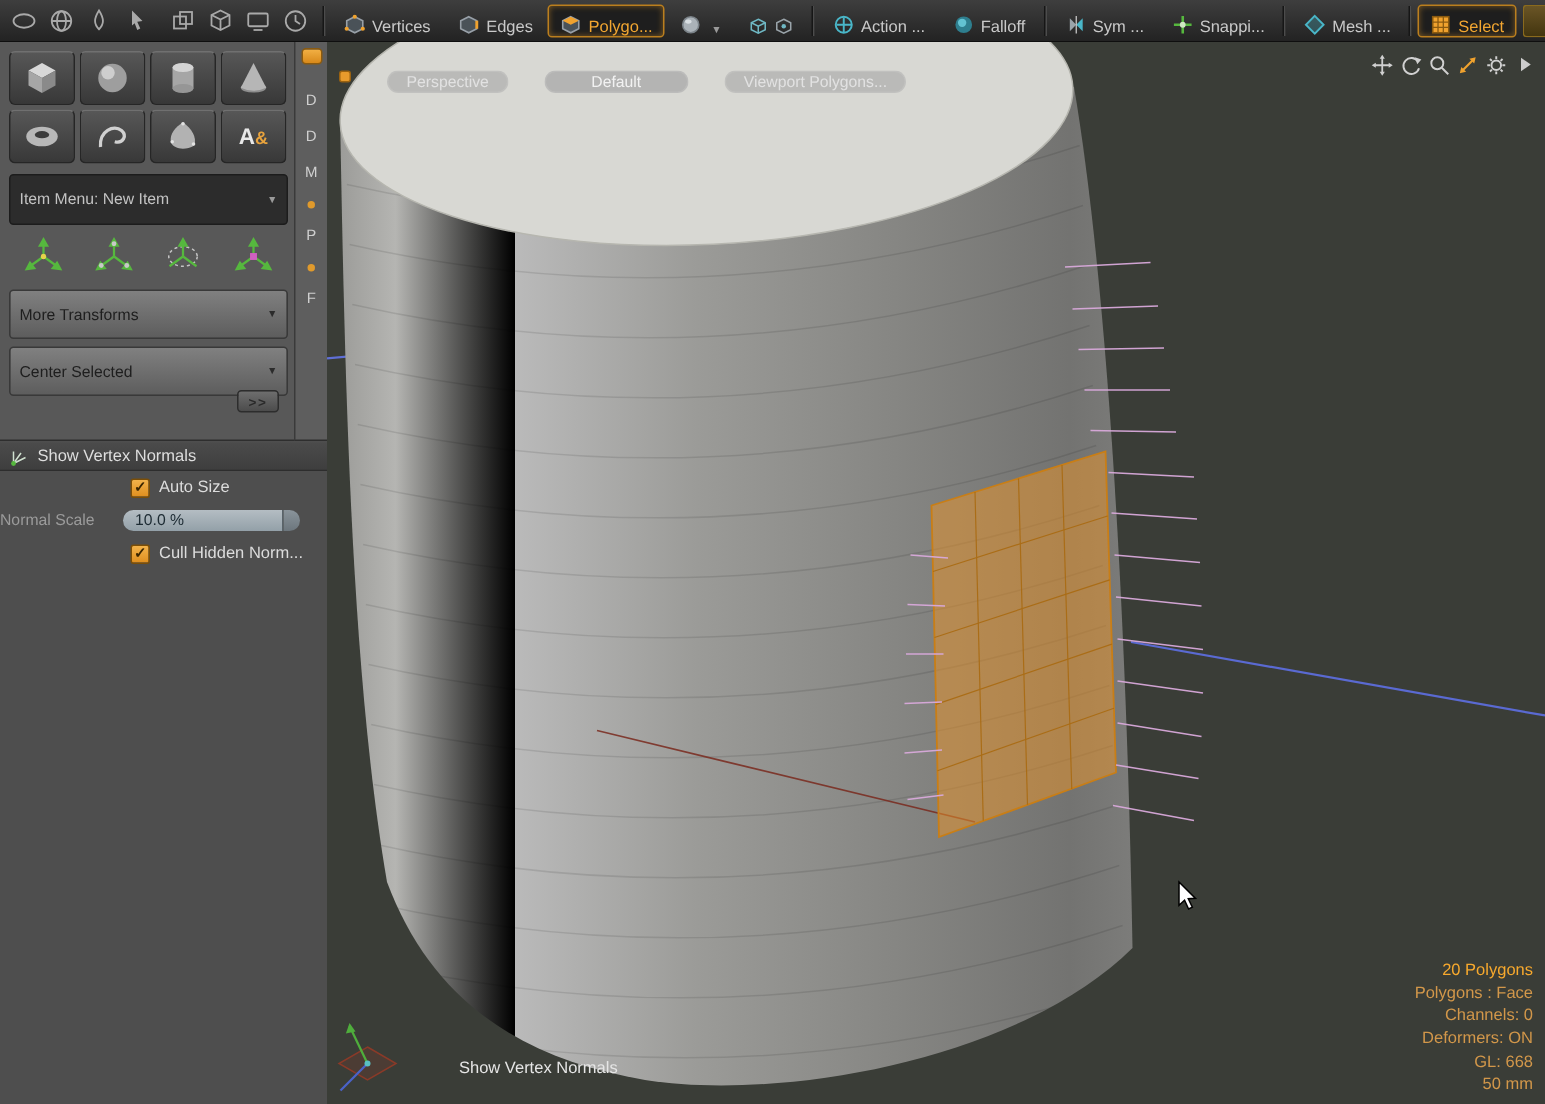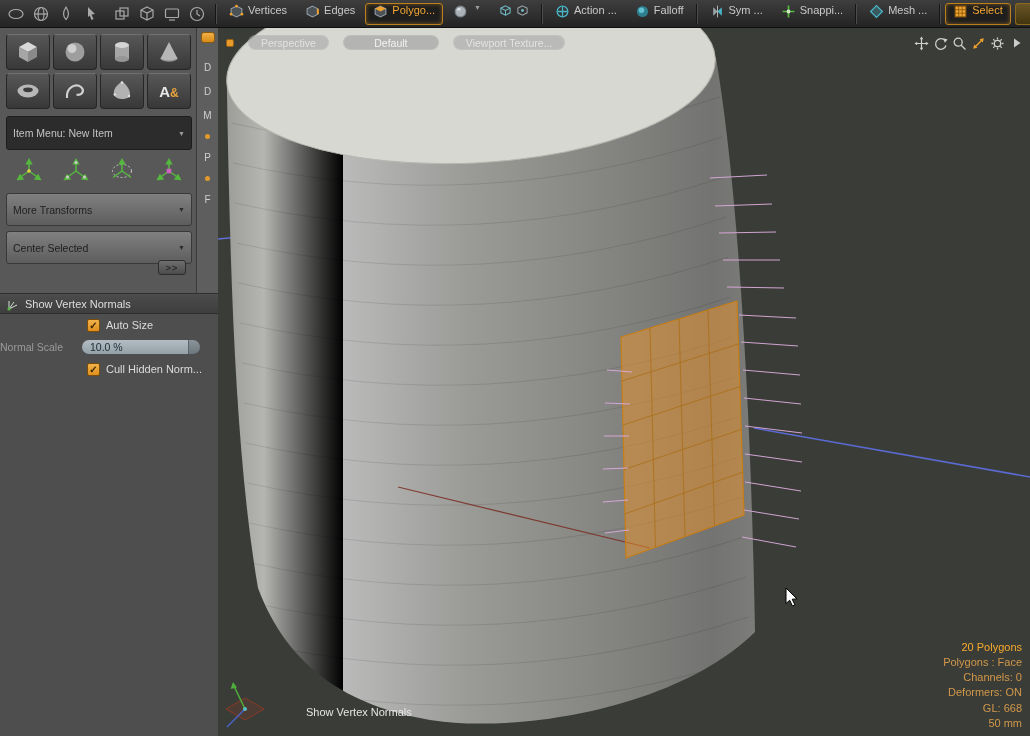--- a/index.html
+++ b/index.html
@@ -7,21 +7,21 @@
     font-family:"Liberation Sans",sans-serif;cursor:default}
   #app{position:relative;width:1030px;height:736px}
 
   
   #topbar{position:absolute;left:0;top:0;width:1030px;height:28px;
     background:linear-gradient(#3e3e3e,#232323);border-bottom:1px solid #0f0f0f;
     display:flex;align-items:center;z-index:6}
   .mb-group{display:flex;gap:4px;padding:0 5px}
   .mb-icon{width:21px;height:20px;display:flex;align-items:center;justify-content:center}
   .tbsep{width:2px;height:20px;background:#161616;border-right:1px solid #4c4c4c;margin:0 3px}
-  .tb-item{display:flex;align-items:flex-start;gap:4px;height:22px;padding:0 7px;margin:0 1px;
+  .tb-item{display:flex;align-items:flex-end;gap:4px;height:22px;padding:0 7px;margin:0 1px;
     border:1px solid transparent;border-radius:3px;color:#c9c9c9;font-size:11px;white-space:nowrap}
   .tb-item.active{background:#1e1e1e;border-color:#bb7f1e;color:#f2a631;box-shadow:inset 0 0 4px rgba(240,165,45,.45)}
   .caret{font-size:7px;color:#9a9a9a;margin-left:2px}
   .tb-sliver{width:16px;height:22px;margin-left:3px;border-radius:3px 0 0 3px;
     background:linear-gradient(#6a5526,#43350f);border:1px solid #8a6a1d;border-right:none}
 
   
   #leftpanel{position:absolute;left:0;top:28px;width:218px;height:708px;background:#4e4e4e}
   #toolbox{position:absolute;left:0;top:0;width:196px;height:266px;background:#585858;
     border-bottom:1px solid #2e2e2e;padding:6px 0 0 6px}
@@ -69,21 +69,21 @@
   .clabel{color:#dcdcdc;font-size:11px;margin-left:6px;white-space:nowrap;overflow:hidden}
   .pfield{width:106px;height:14px;border-radius:7px 0 0 7px;
     background:linear-gradient(#b4bdc3,#93a0a8);color:#1d2b33;font-size:10.5px;
     display:flex;align-items:center;padding:0 8px}
   .pcap{width:12px;height:14px;border-radius:0 7px 7px 0;
     background:linear-gradient(#8a949b,#6c767d);border-left:1px solid #59636a}
 
   
   #viewport{position:absolute;left:218px;top:28px;width:812px;height:708px;background:#3a3d37;overflow:hidden}
   #scene{position:absolute;left:0;top:0}
-  .vp-tabs{position:absolute;left:8px;top:7px;display:flex;align-items:center;gap:14px;z-index:3}
+  .vp-tabs{position:absolute;left:8px;top:19px;display:flex;gap:24px;z-index:3}
   .vp-dot{width:8px;height:8px;border-radius:2px;background:#e89b2c;border:1px solid #9a6210}
   .pill{height:15px;border-radius:8px;background:rgba(150,150,150,.45);border:1px solid rgba(210,210,210,.25);
     color:#e2e2e2;font-size:10.5px;display:flex;align-items:center;padding:0 12px;white-space:nowrap}
   .pill.default{background:rgba(165,165,165,.7);color:#f2f2f2;min-width:96px;justify-content:center}
   .vp-icons{position:absolute;right:5px;top:7px;display:flex;gap:2px;z-index:3}
   .vp-icon{width:17px;height:16px;display:flex;align-items:center;justify-content:center}
   .vp-overlay-text{position:absolute;left:88px;top:678px;color:#e6e6e6;font-size:11px;z-index:3}
   .vp-status{position:absolute;right:8px;bottom:5px;text-align:right;font-size:11px;
     line-height:15.2px;color:#d2974a;z-index:3}
   .vp-status div:first-child{color:#f7a92d}
@@ -501,21 +501,21 @@
 
       <g transform="translate(568,560)">
         <polygon points="0,0 0,15.5 3.7,12.2 6.4,18 8.9,16.8 6.2,11.2 11,10.9" fill="#ffffff" stroke="#000000" stroke-width="1"></polygon>
       </g>
     </svg>
 
     <div class="vp-tabs">
       <span class="vp-dot"></span>
       <span class="pill">Perspective</span>
       <span class="pill default">Default</span>
-      <span class="pill">Viewport Texture...</span>
+      <span class="pill">Viewport Polygons...</span>
     </div>
 
     <div class="vp-icons">
       <span class="vp-icon">
           <svg width="15" height="15" viewBox="0 0 15 15" stroke="#d0d0d0" stroke-width="1.2">
             <path d="M7.5 2 L7.5 13 M2 7.5 L13 7.5"></path>
             <polygon points="7.5,0.5 5.8,3.2 9.2,3.2" fill="#d0d0d0" stroke="none"></polygon>
             <polygon points="7.5,14.5 5.8,11.8 9.2,11.8" fill="#d0d0d0" stroke="none"></polygon>
             <polygon points="0.5,7.5 3.2,5.8 3.2,9.2" fill="#d0d0d0" stroke="none"></polygon>
             <polygon points="14.5,7.5 11.8,5.8 11.8,9.2" fill="#d0d0d0" stroke="none"></polygon>

